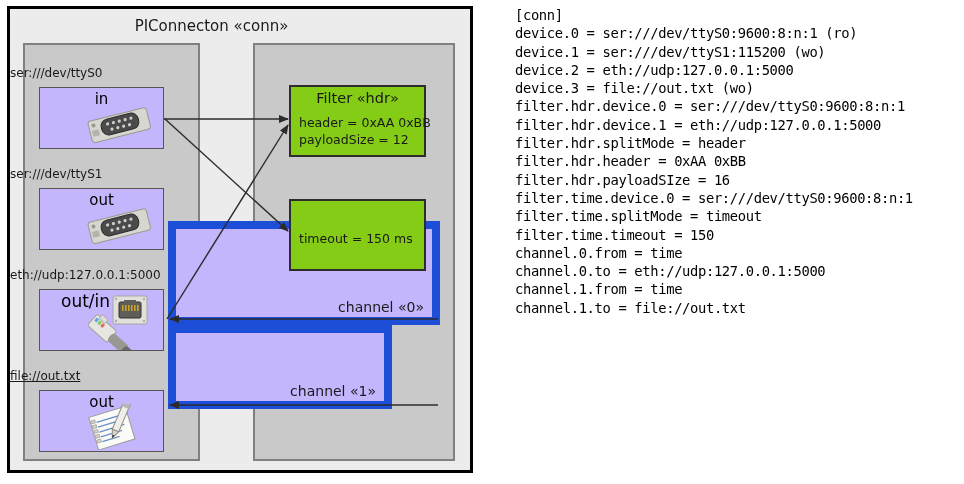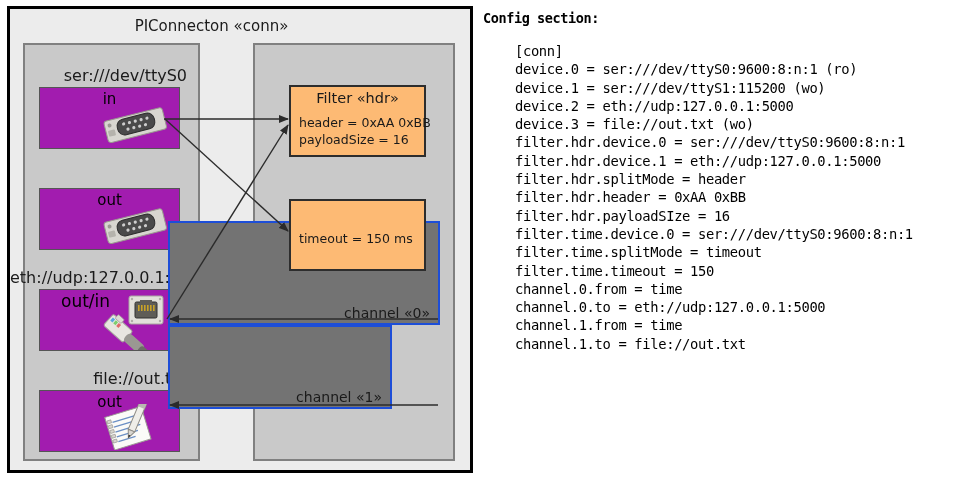--- a/index.html
+++ b/index.html
@@ -64,35 +64,35 @@
 
   #filters-title {
     left: 243px;
     top: 41px;
     width: 202px;
   }
 
   
   .device-label {
     position: absolute;
-    font-size: 16px;
-    color: #1a1a1a;
-    text-align: right;
+    font-size: 12px;
+    color: #1a1a1a;
+    text-align: left;
     white-space: nowrap;
     left: 0;
     width: 177px;
   }
 
   .device-box {
     position: absolute;
-    background: #a21caf;
+    background: #c4b5fd;
     border: 1.5px solid #555555;
     box-sizing: border-box;
     left: 29px;
-    width: 141px;
+    width: 125px;
     height: 62px;
   }
 
   .device-dir {
     position: absolute;
     top: 2px;
     left: 0;
     width: 100%;
     text-align: center;
     font-size: 15px;
@@ -123,21 +123,21 @@
   .device-icon.file {
     right: 16px;
     bottom: 1px;
     width: 62px;
     height: 46px;
   }
 
   
   .filter-box {
     position: absolute;
-    background: #fdba74;
+    background: #84cc16;
     border: 2px solid #2d2d2d;
     box-sizing: border-box;
   }
   #filter-hdr-box { left: 279px; top: 76px; width: 137px; height: 72px; }
   #filter-time-box { left: 279px; top: 190px; width: 137px; height: 72px; }
 
   .filter-title {
     position: absolute;
     top: 3px;
     left: 0;
@@ -151,22 +151,22 @@
     position: absolute;
     left: 8px;
     font-size: 12.5px;
     color: #1a1a1a;
     white-space: nowrap;
   }
 
   
   .channel-box {
     position: absolute;
-    background: #737373;
-    border: 2px solid #1d4ed8;
+    background: #c4b5fd;
+    border: 8px solid #1d4ed8;
     box-sizing: border-box;
   }
   #channel0-box { left: 158px; top: 212px; width: 272px; height: 104px; }
   #channel1-box { left: 158px; top: 316px; width: 224px; height: 84px; }
 
   .channel-label {
     position: absolute;
     right: 8px;
     bottom: 2px;
     font-size: 14px;
@@ -234,20 +234,21 @@
             <circle cx="34" cy="25" r="1.6"></circle>
           <circle cx="40" cy="25" r="1.6"></circle>
             <circle cx="46" cy="25" r="1.6"></circle>
         </g>
         <rect x="8" y="22" width="7" height="6" rx="1" fill="#b5b3ac"></rect>
         <circle cx="11" cy="17" r="2" fill="#9b9993"></circle>
       </g>
     </svg>
   </div>
 
+  <div class="device-label" style="top:158px;">ser:///dev/ttyS1</div>
   <div class="device-box" style="top:179px;">
     <div class="device-dir">out</div>
     <svg class="device-icon" viewBox="0 0 74 44">
       <g transform="rotate(-14 37 22)">
         <rect x="6" y="12" width="60" height="22" rx="3" fill="#d8d6d0" stroke="#9a9890" stroke-width="1"></rect>
         <rect x="18" y="14" width="38" height="16" rx="7" fill="#4a4a4a" stroke="#2c2c2c" stroke-width="1"></rect>
         <g fill="#cdcdcd">
           <circle cx="25" cy="19" r="1.6"></circle>
             <circle cx="31" cy="19" r="1.6"></circle>
           <circle cx="37" cy="19" r="1.6"></circle>
@@ -288,21 +289,21 @@
         <rect x="24" y="23" width="8" height="5" rx="1" fill="#dcdad4" stroke="#a3a19b" stroke-width="0.8"></rect>
         <rect x="22" y="29" width="3" height="4" fill="#5aa7e0"></rect>
         <rect x="26" y="29" width="3" height="4" fill="#7ccf6e"></rect>
         <rect x="30" y="29" width="3" height="4" fill="#e06a6a"></rect>
         <rect x="44" y="29" width="22" height="10" rx="4" fill="#9a9892"></rect>
         <rect x="62" y="30" width="12" height="8" rx="3" fill="#6e6c66"></rect>
       </g>
     </svg>
   </div>
 
-  <div class="device-label" style="top:360px;">file://out.txt</div>
+  <div class="device-label" style="top:360px;text-decoration:underline;">file://out.txt</div>
   <div class="device-box" style="top:381px;">
     <div class="device-dir">out</div>
     <svg class="device-icon file" viewBox="0 0 62 46">
       <g transform="rotate(-17 31 24)">
         <rect x="8" y="6" width="38" height="34" fill="#fbfbf8" stroke="#9d9b95" stroke-width="1"></rect>
         <g stroke="#6b8fc4" stroke-width="1.3">
           <line x1="14" y1="13" x2="40" y2="13"></line>
           <line x1="14" y1="18" x2="40" y2="18"></line>
           <line x1="14" y1="23" x2="40" y2="23"></line>
           <line x1="14" y1="28" x2="36" y2="28"></line>
@@ -330,21 +331,21 @@
   <div class="channel-box" id="channel0-box">
     <div class="channel-label">channel «0»</div>
   </div>
   <div class="channel-box" id="channel1-box">
     <div class="channel-label">channel «1»</div>
   </div>
 
   <div class="filter-box" id="filter-hdr-box">
     <div class="filter-title">Filter «hdr»</div>
     <div class="filter-prop" style="top:28px;text-align:right;">header = 0xAA 0xBB</div>
-    <div class="filter-prop" style="top:45px;">payloadSize = 16</div>
+    <div class="filter-prop" style="top:45px;">payloadSize = 12</div>
   </div>
 
   <div class="filter-box" id="filter-time-box">
     <div class="filter-prop" style="top:30px;">timeout = 150 ms</div>
   </div>
 
   <svg id="svg-arrows" viewBox="0 0 466 467">
     <defs>
       <marker id="ah" markerWidth="10" markerHeight="8" refX="9" refY="4" orient="auto" markerUnits="userSpaceOnUse">
         <polygon points="0,0 10,4 0,8" fill="#2b2b2b"></polygon>
@@ -357,15 +358,14 @@
 
     <line x1="157" y1="310" x2="278" y2="116" stroke="#2b2b2b" stroke-width="1.4" marker-end="url(#ah)"></line>
 
     <line x1="428" y1="310" x2="160" y2="310" stroke="#2b2b2b" stroke-width="1.4" marker-end="url(#ah)"></line>
 
     <line x1="428" y1="396" x2="160" y2="396" stroke="#2b2b2b" stroke-width="1.4" marker-end="url(#ah)"></line>
   </svg>
 </div>
 
 <div id="config">
-  <div id="config-heading">Config section:</div>
   <div id="config-lines"><span class="cfg-line">[conn]</span><span class="cfg-line">device.0 = ser:///dev/ttyS0:9600:8:n:1 (ro)</span><span class="cfg-line">device.1 = ser:///dev/ttyS1:115200 (wo)</span><span class="cfg-line">device.2 = eth://udp:127.0.0.1:5000</span><span class="cfg-line">device.3 = file://out.txt (wo)</span><span class="cfg-line">filter.hdr.device.0 = ser:///dev/ttyS0:9600:8:n:1</span><span class="cfg-line">filter.hdr.device.1 = eth://udp:127.0.0.1:5000</span><span class="cfg-line">filter.hdr.splitMode = header</span><span class="cfg-line">filter.hdr.header = 0xAA 0xBB</span><span class="cfg-line">filter.hdr.payloadSIze = 16</span><span class="cfg-line">filter.time.device.0 = ser:///dev/ttyS0:9600:8:n:1</span><span class="cfg-line">filter.time.splitMode = timeout</span><span class="cfg-line">filter.time.timeout = 150</span><span class="cfg-line">channel.0.from = time</span><span class="cfg-line">channel.0.to = eth://udp:127.0.0.1:5000</span><span class="cfg-line">channel.1.from = time</span><span class="cfg-line">channel.1.to = file://out.txt</span></div>
 </div>
 
 </body></html>

